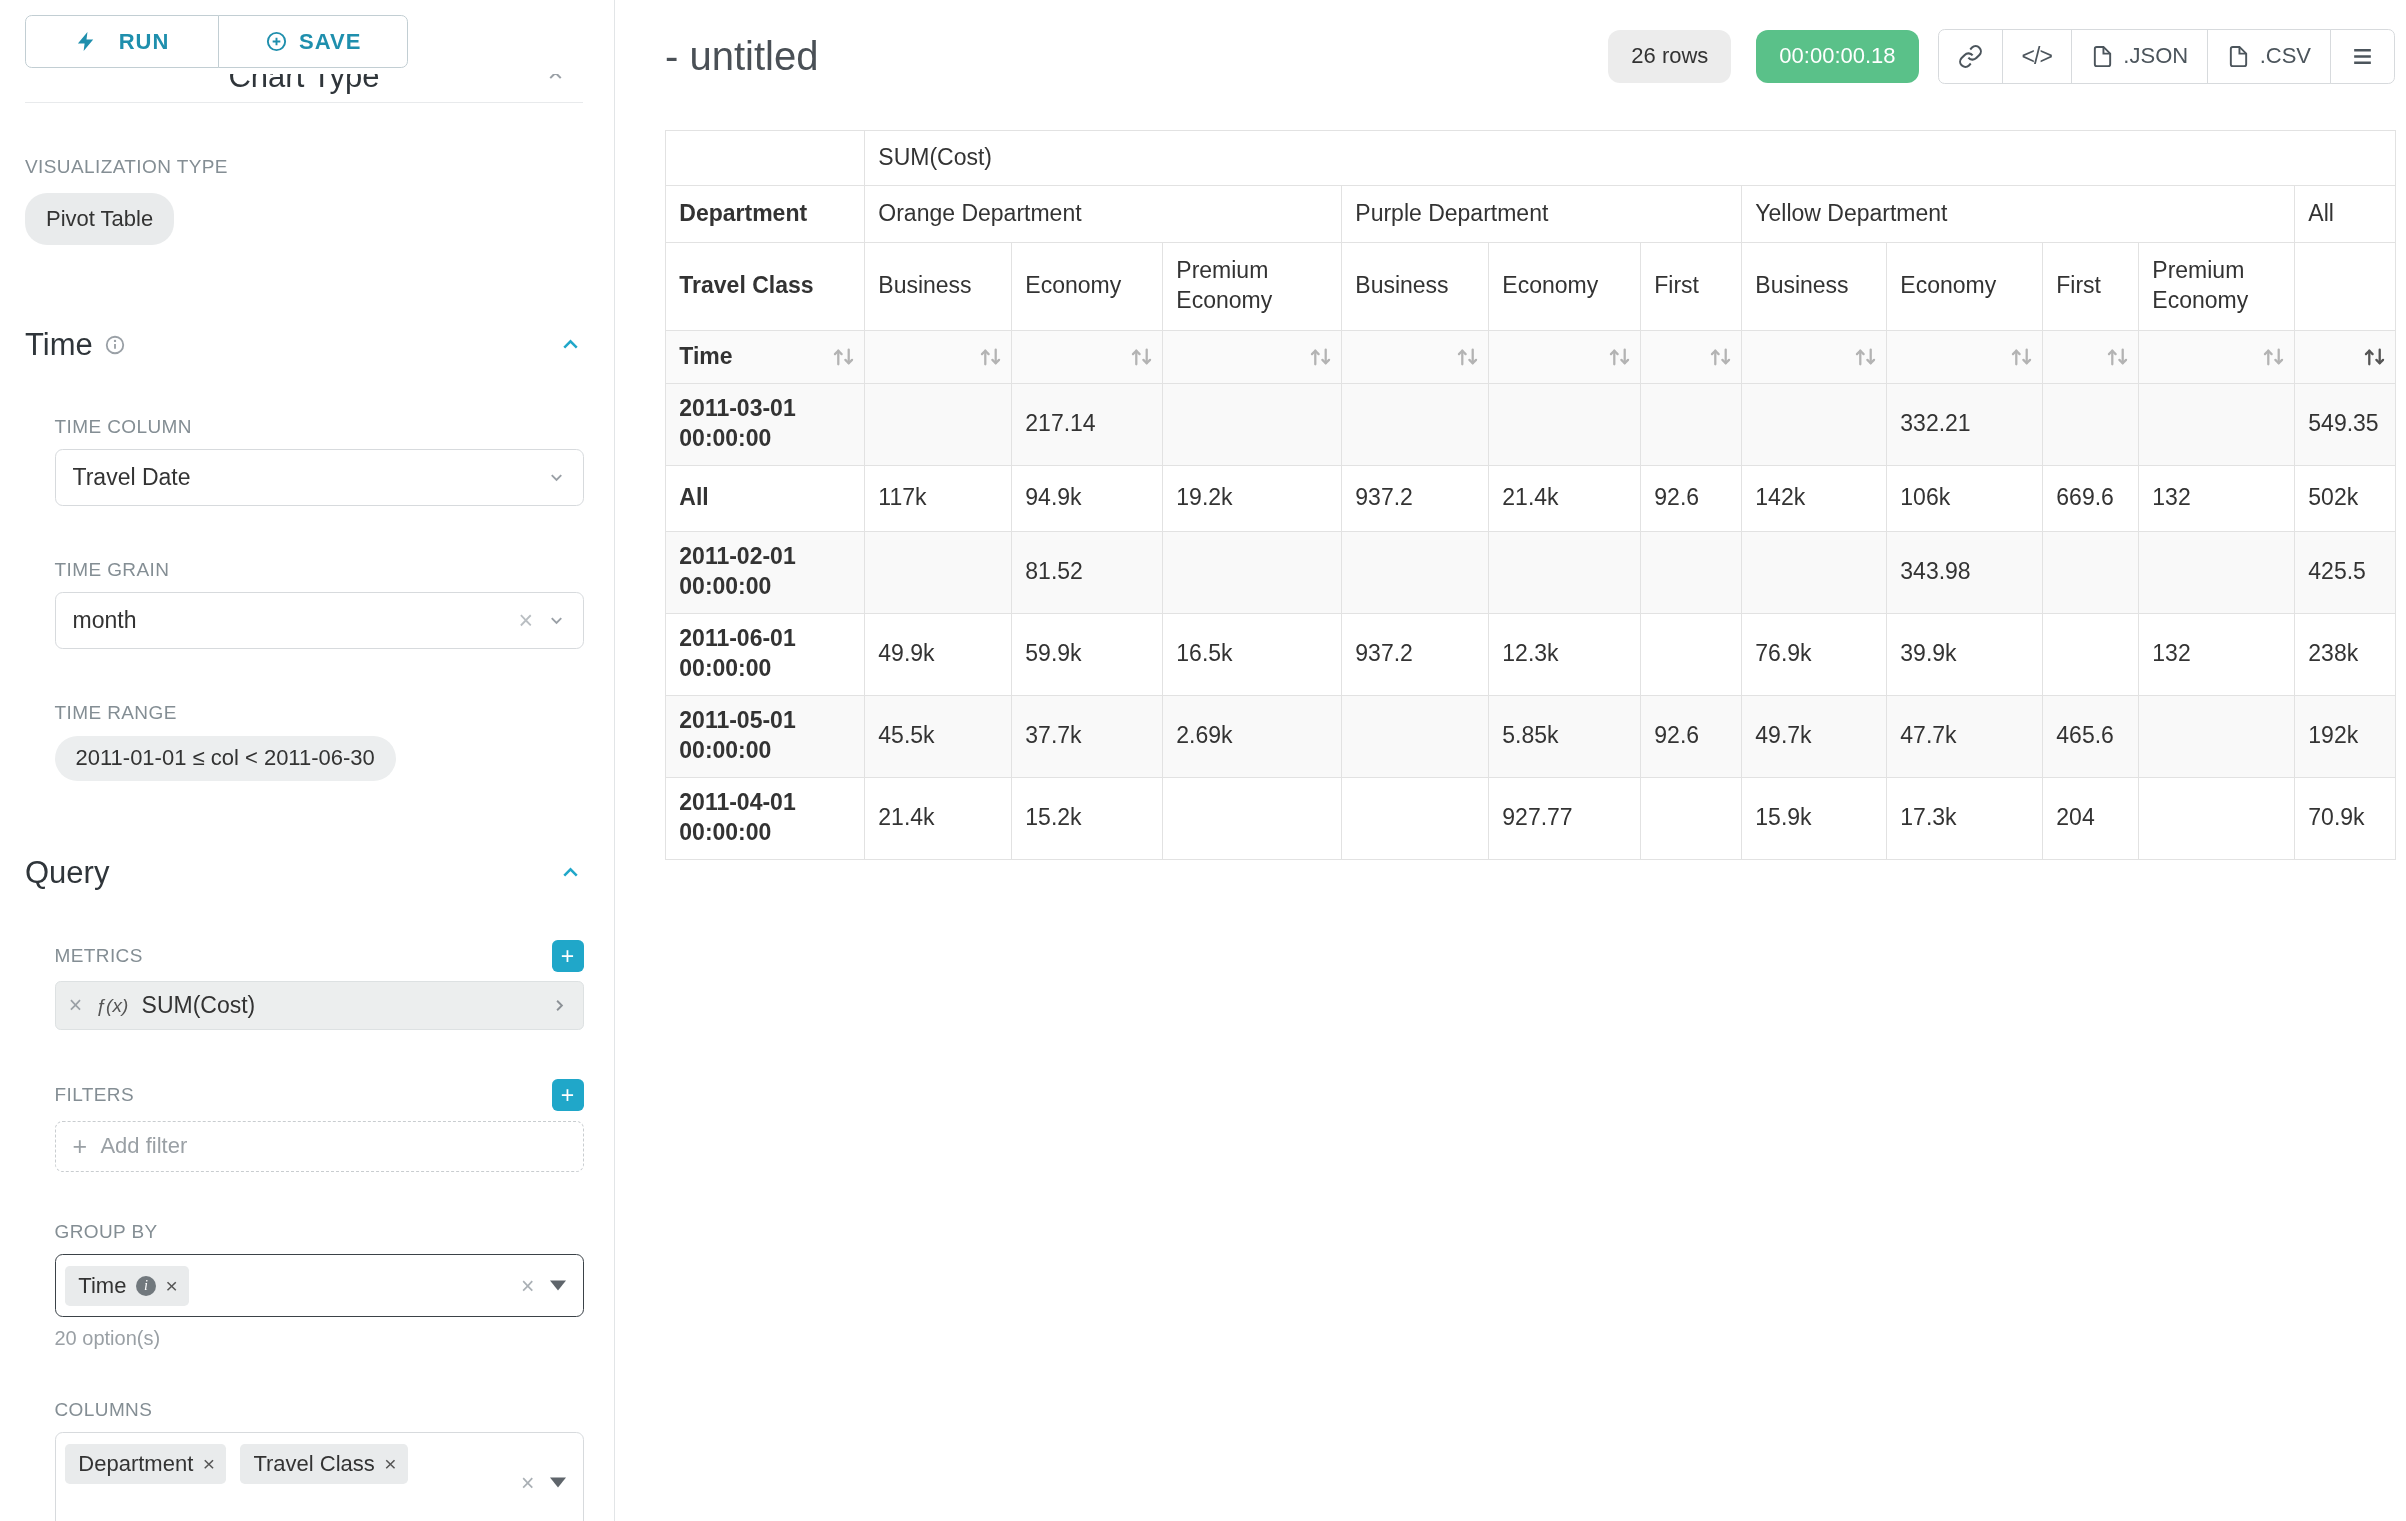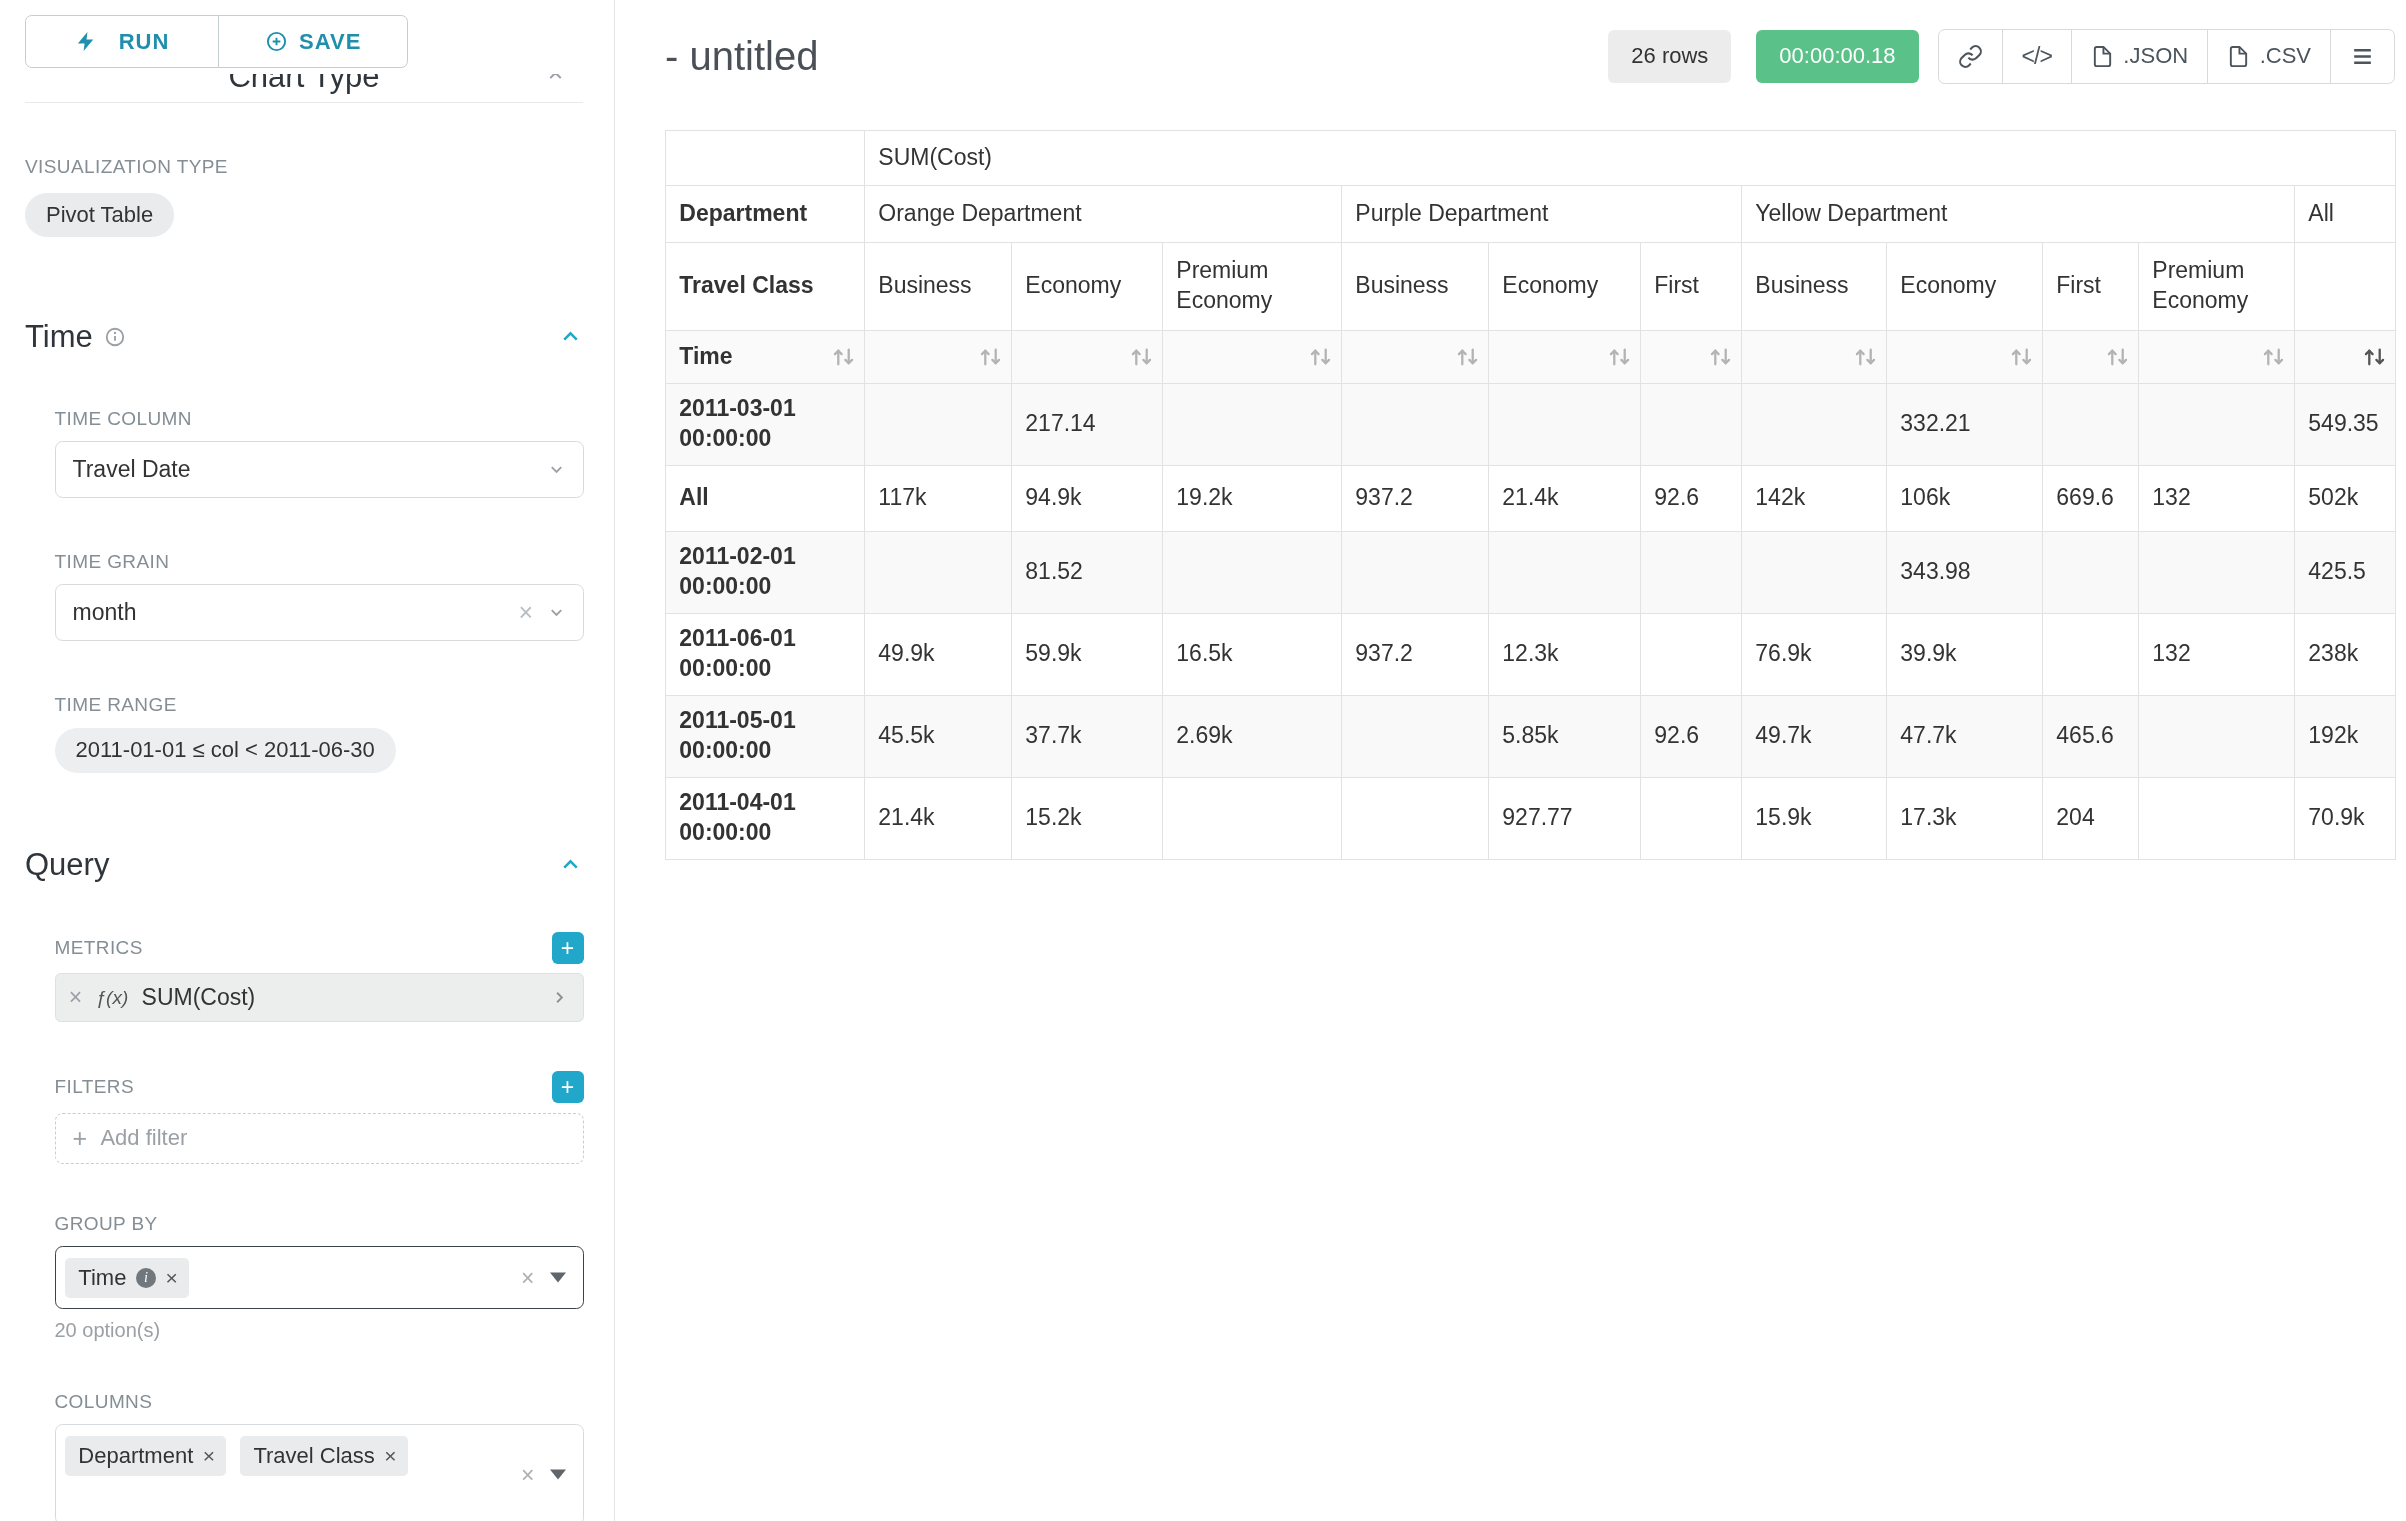--- a/index.html
+++ b/index.html
@@ -19,21 +19,21 @@
   .sbtn.run { width:194px; border-radius:6.7px 0 0 6.7px;gap:21px; }
   .sbtn.save { width:190px; border-radius:0 6.7px 6.7px 0; margin-left:-1px; }
 
   .clip-wrap { height:25px; overflow:hidden; position:relative; margin-top:5.7px; }
   .clip-heading { display:block; margin-top:-15px; font-size:31px; font-weight:500; color:#2f353a;text-align:center; }
   .clip-chevron { position:absolute; right:17px; top:-8.6px; color:#9aa0a6; }
   .top-divider { border:none; border-top:1px solid #e8eaec; margin-top:2.9px; }
 
   .ctl-label { font-size:19px; font-weight:500; letter-spacing:0.4px; color:#848e94; }
   .viz-label { margin-top:53px; }
-  .pill { display:inline-flex; align-items:center; height:44px; padding:0 21px;
+  .pill { display:inline-flex; align-items:center; height:52px; padding:0 21px;
     background:#e9ebec; border-radius:22px; font-size:22px; color:#333; margin-top:15px; cursor:pointer; }
 
   .section-head { display:flex; align-items:center; justify-content:space-between; margin-top:82px; }
   .section-head.query { margin-top:74px; }
   .section-title-wrap { display:flex; align-items:center; gap:11.4px; }
   .section-title { font-size:31px; font-weight:500; color:#2f353a; }
   .chev-accent { color:#20a7c9; cursor:pointer; }
   .info-muted { color:#9aa0a6; cursor:pointer; }
 
   .section-body { margin-left:29.5px; }
@@ -85,21 +85,21 @@
   .tag .i-badge { width:20px; height:20px; border-radius:50%; background:#71787d;
     color:#fff; font-size:14.3px; font-style:italic; display:inline-flex;
     align-items:center; justify-content:center; font-family:"Liberation Serif", serif; cursor:pointer; }
   .options-hint { margin-top:9.5px; font-size:20px; color:#9aa0a5; }
 
   
   .main-header { display:flex; align-items:center; justify-content:space-between; width:1730px; }
   .chart-title { font-size:40px; font-weight:500; color:#4a5056; }
   .header-right { display:flex; align-items:center; }
   .badge { height:53px; display:flex; align-items:center; padding:0 23px;
-    border-radius:6px; font-size:22px; }
+    border-radius:12px; font-size:22px; }
   .badge.rows { background:#ececec; color:#333; }
   .badge.timer { background:#5ac189; color:#fff; margin-left:25px; }
   .btn-group { display:flex; margin-left:19px; }
   .gbtn { display:flex; align-items:center; justify-content:center; gap:9.5px;
     height:55px; background:#fff; border:1px solid #d7dadd; margin-left:-1px;
     color:#4c555c; font-size:22px; font-family:inherit; cursor:pointer; padding:0 19px; }
   .gbtn:first-child { border-radius:6.7px 0 0 6.7px; margin-left:0; }
   .gbtn:last-child { border-radius:0 6.7px 6.7px 0; }
   .gbtn .code-glyph { font-size:23px; color:#4c555c; letter-spacing:-1px; }
 

